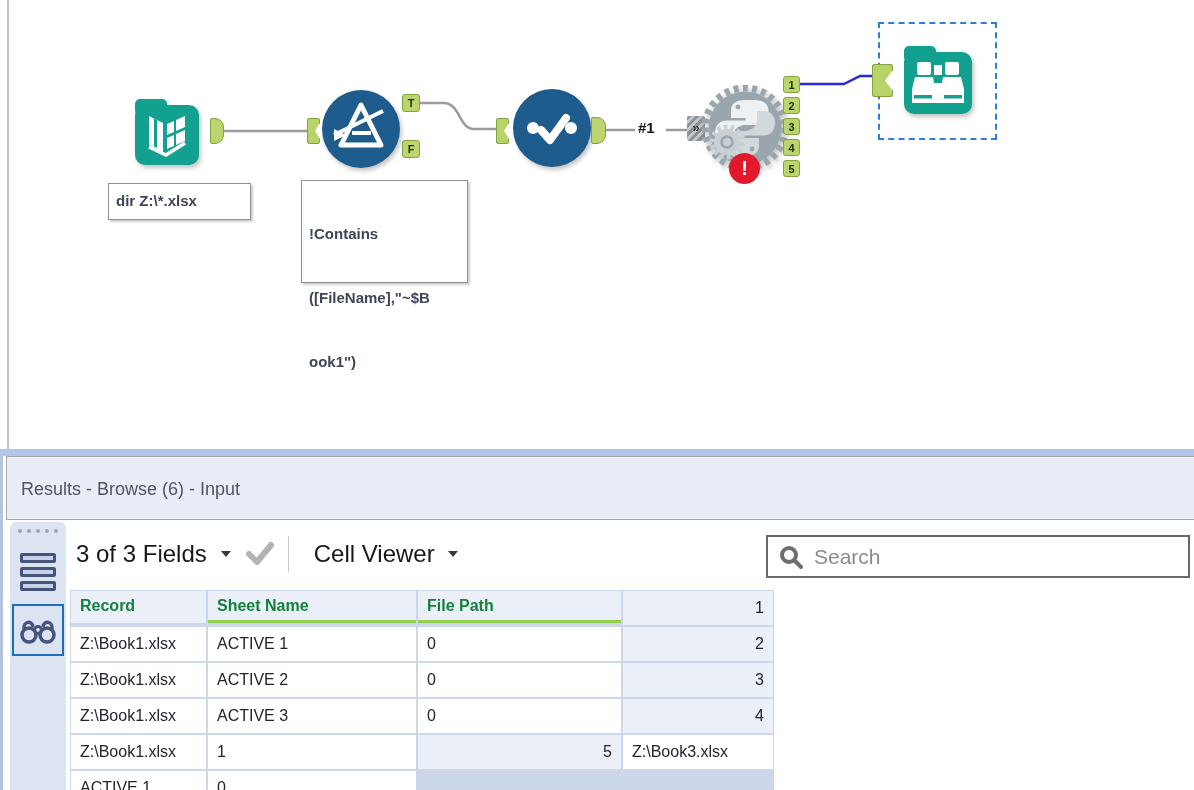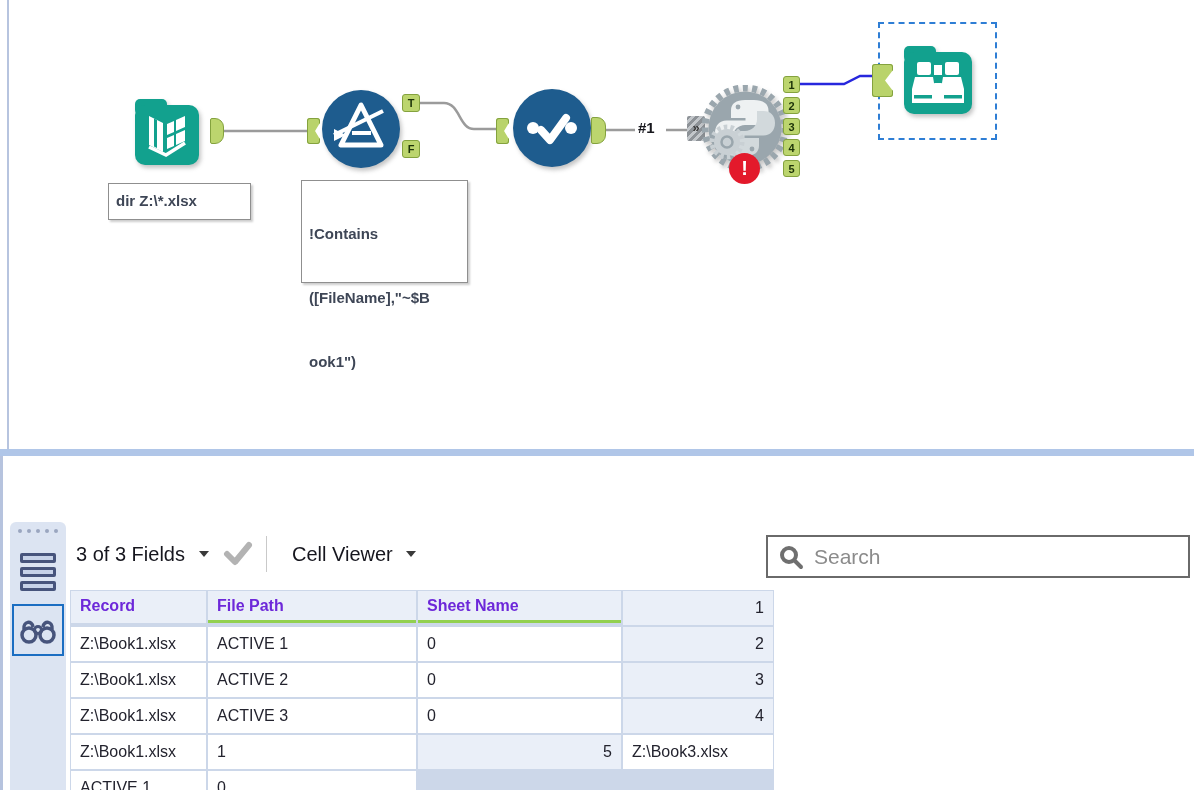--- a/index.html
+++ b/index.html
@@ -55,38 +55,38 @@
   .drag-dots { display:flex; justify-content:center; gap:5px; padding-top:7px; }
   .drag-dots span { width:4px; height:4px; border-radius:50%; background:#9aa6c0; }
   .side-btn-list { position:absolute; left:10px; top:28px; width:36px; height:44px;
     display:flex; flex-direction:column; justify-content:center; gap:4px; }
   .side-btn-list .bar { height:10px; border:3px solid #47547c; border-radius:2px; background:#c7d2e8; }
   .side-btn-binoc { position:absolute; left:2px; top:82px; width:52px; height:52px;
     border:2px solid #1b6ec2; background:#dce4f2; display:flex; align-items:center; justify-content:center; }
 
   
   .rtoolbar { position:absolute; left:70px; top:68px; height:60px; display:flex; align-items:center; }
-  .tb-label { font-size:20px; color:#16161e; }
+  .tb-label { font-size:24px; color:#16161e; }
   .caret { width:0; height:0; border-left:5px solid transparent; border-right:5px solid transparent;
     border-top:6px solid #3a3a3a; display:inline-block; }
   .tb-sep { width:1px; height:36px; background:#c9c9c9; }
 
   
   .search-box { position:absolute; left:766px; top:79px; width:424px; height:43px;
     border:2px solid #6a6a6a; background:#fff; display:flex; align-items:center; padding-left:10px; }
   .search-box input { border:none; outline:none; font-size:21px; color:#333; width:330px;
     margin-left:10px; font-family:"Liberation Sans", sans-serif; }
   .search-box input::placeholder { color:#8b8b8b; }
 
   
   .results-grid { position:absolute; left:70px; top:134px; display:grid;
     grid-template-columns:135px 208px 203px 150px; gap:2px; background:#ccd7e9;
     border:1px solid #ccd7e9; }
   .hdr-cell { background:#eaeff8; height:32px; position:relative; font-weight:bold;
-    font-size:16px; color:#6d28d9; padding:6px 16px 0 9px; }
+    font-size:16px; color:#15803d; padding:6px 16px 0 9px; }
   .hdr-green { position:absolute; left:0; right:0; bottom:0; height:3px; background:#92d050; }
   .record-cell { background:#eaeff8; height:34px; text-align:right; padding:8px 9px 0 0;
     font-size:16px; color:#23232e; }
   .data-cell { background:#fff; height:34px; padding:8px 12px 0 9px; font-size:16px; color:#23232e; }
 </style>
 </head>
 <body>
 
 <div id="canvas">
   <div class="canvas-left-line"></div>
@@ -186,20 +186,23 @@
     <div class="ann-line">([FileName],"~$B</div>
     <div class="ann-line">ook1")</div>
   </div>
 </div>
 
 <div id="splitter"></div>
 
 <div id="results">
   <div class="results-left-strip"></div>
 
+  <div class="results-title-bar">
+    <div class="results-title">Results - Browse (6) - Input</div>
+  </div>
 
   <div class="rsidebar">
     <div class="drag-dots">
       <span></span>
         <span></span>
         <span></span>
         <span></span>
         <span></span>
     </div>
     <div class="side-btn-list">
@@ -232,22 +235,22 @@
   <div class="search-box">
     <svg width="26" height="26" viewBox="0 0 26 26">
       <circle cx="11" cy="11" r="7" fill="none" stroke="#6f6f6f" stroke-width="4"></circle>
       <path d="M16.5 16.5 L23 23" stroke="#6f6f6f" stroke-width="4" stroke-linecap="round"></path>
     </svg>
     <input type="text" placeholder="Search" style="">
   </div>
 
   <div class="results-grid">
       <div class="hdr-cell">Record</div>
+      <div class="hdr-cell">Sheet Name<div class="hdr-green"></div></div>
       <div class="hdr-cell">File Path<div class="hdr-green"></div></div>
-      <div class="hdr-cell">Sheet Name<div class="hdr-green"></div></div>
       <div class="record-cell">1</div>
       <div class="data-cell">Z:\Book1.xlsx</div>
       <div class="data-cell">ACTIVE 1</div>
       <div class="data-cell">0</div>
       <div class="record-cell">2</div>
       <div class="data-cell">Z:\Book1.xlsx</div>
       <div class="data-cell">ACTIVE 2</div>
       <div class="data-cell">0</div>
       <div class="record-cell">3</div>
       <div class="data-cell">Z:\Book1.xlsx</div>

